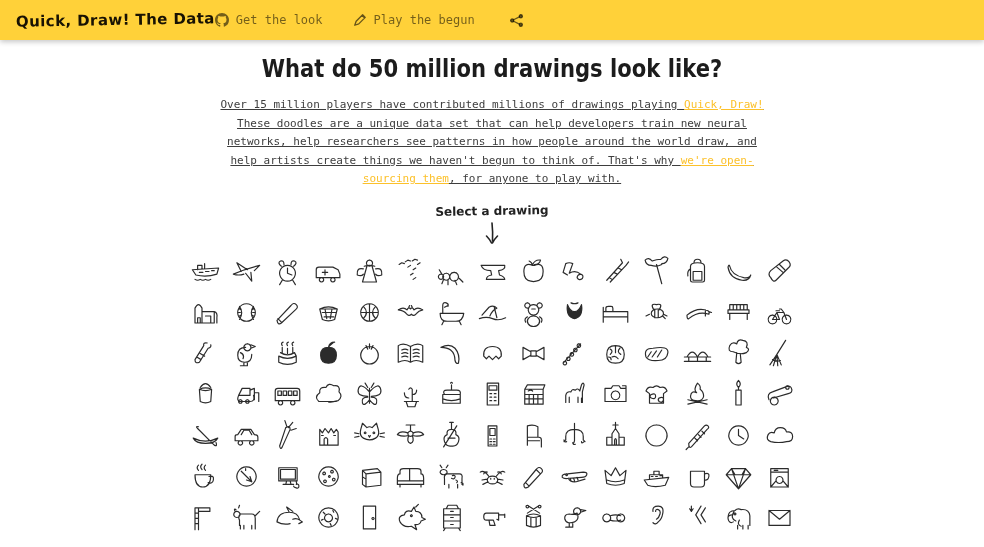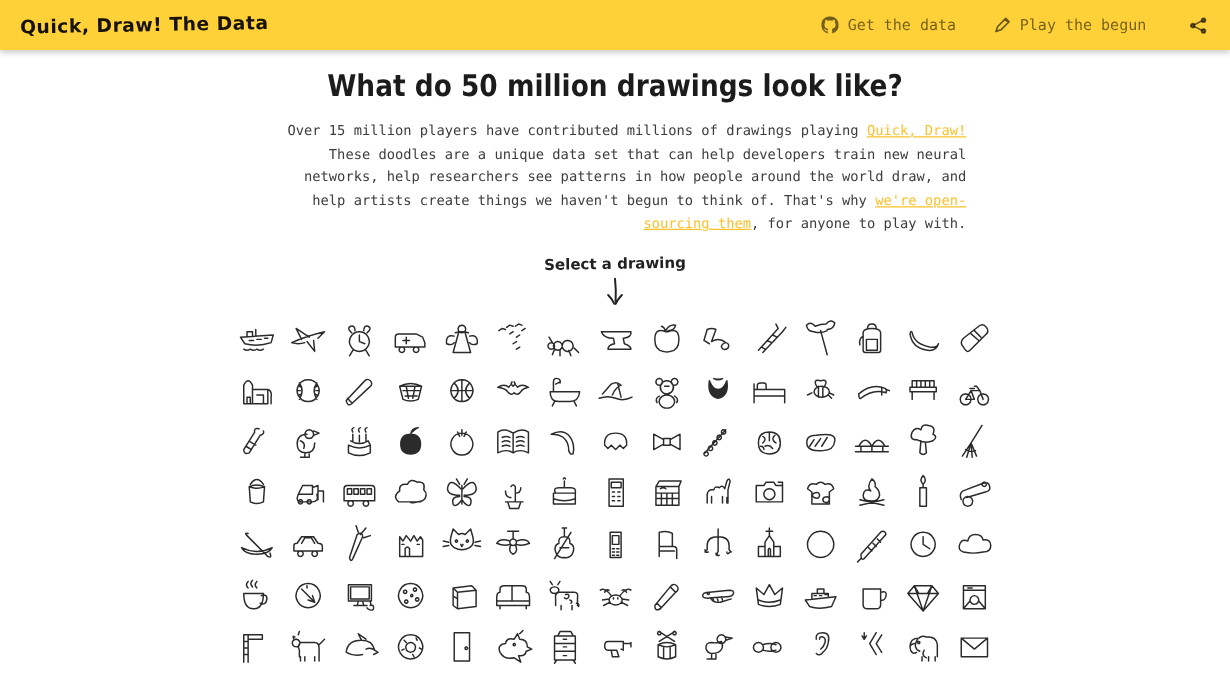--- a/index.html
+++ b/index.html
@@ -8,21 +8,20 @@
     background: #ffffff;
     font-family: "Liberation Sans", sans-serif;
     color: var(--text, #333);
   }
   
   .header {
     height: 40px;
     background: var(--header-bg, #FFD139);
     display: flex;
     align-items: center;
-    justify-content: space-between;
     padding: 0 18px 0 16px;
     box-shadow: 0 2px 5px rgba(0,0,0,0.22);
     position: relative;
     z-index: 5;
   }
   .logo {
     font-family: "DejaVu Sans", sans-serif;
     font-weight: 700;
     font-size: 15px;
     letter-spacing: 0.4px;
@@ -54,21 +53,22 @@
     transform: scaleX(0.88);
     transform-origin: 50% 50%;
   }
   .intro {
     max-width: 562px;
     margin: 13px auto 0;
     font-family: "DejaVu Sans Mono", monospace;
     font-size: 11px;
     line-height: 18.6px;
     color: #3d3d3d;
-    text-align: right;
+    text-align: center;
+    text-decoration: underline;
   }
   .intro a, .intro .link {
     color: var(--link, #FCC12B);
     text-decoration: underline;
     cursor: pointer;
   }
   .select-label {
     margin-top: 15px;
     font-family: "DejaVu Sans", sans-serif;
     font-weight: 700;
@@ -104,21 +104,21 @@
 
 <div class="header">
   <div class="logo">Quick, Draw! The Data</div>
   <div class="nav">
     <div class="nav-item">
       <span>
         <svg width="14" height="14" viewBox="0 0 16 16" style="fill:rgba(0,0,0,0.55);stroke:none">
           <path d="M8 0C3.58 0 0 3.58 0 8c0 3.54 2.29 6.53 5.47 7.59.4.07.55-.17.55-.38 0-.19-.01-.82-.01-1.49-2.01.37-2.53-.49-2.69-.94-.09-.23-.48-.94-.82-1.13-.28-.15-.68-.52-.01-.53.63-.01 1.08.58 1.23.82.72 1.21 1.87.87 2.33.66.07-.52.28-.87.51-1.07-1.78-.2-3.64-.89-3.64-3.95 0-.87.31-1.59.82-2.15-.08-.2-.36-1.02.08-2.12 0 0 .67-.21 2.2.82.64-.18 1.32-.27 2-.27s1.36.09 2 .27c1.53-1.04 2.2-.82 2.2-.82.44 1.1.16 1.92.08 2.12.51.56.82 1.27.82 2.15 0 3.07-1.87 3.75-3.65 3.95.29.25.54.73.54 1.48 0 1.07-.01 1.93-.01 2.2 0 .21.15.46.55.38A8.01 8.01 0 0 0 16 8c0-4.42-3.58-8-8-8Z"></path>
         </svg>
       </span>
-      <span>Get the data</span>
+      <span>Get the look</span>
     </div>
     <div class="nav-item">
       <span>
         <svg width="14" height="14" viewBox="0 0 16 16" style="stroke:rgba(0,0,0,0.6);fill:none;stroke-width:1.5;stroke-linecap:round;stroke-linejoin:round">
           <path d="M2 14l1.6-4.6L11 2l3 3-7.4 7.4L2 14ZM10.3 2.7l3 3"></path>
         </svg>
       </span>
       <span>Play the begun</span>
     </div>
     <div class="share-btn">

